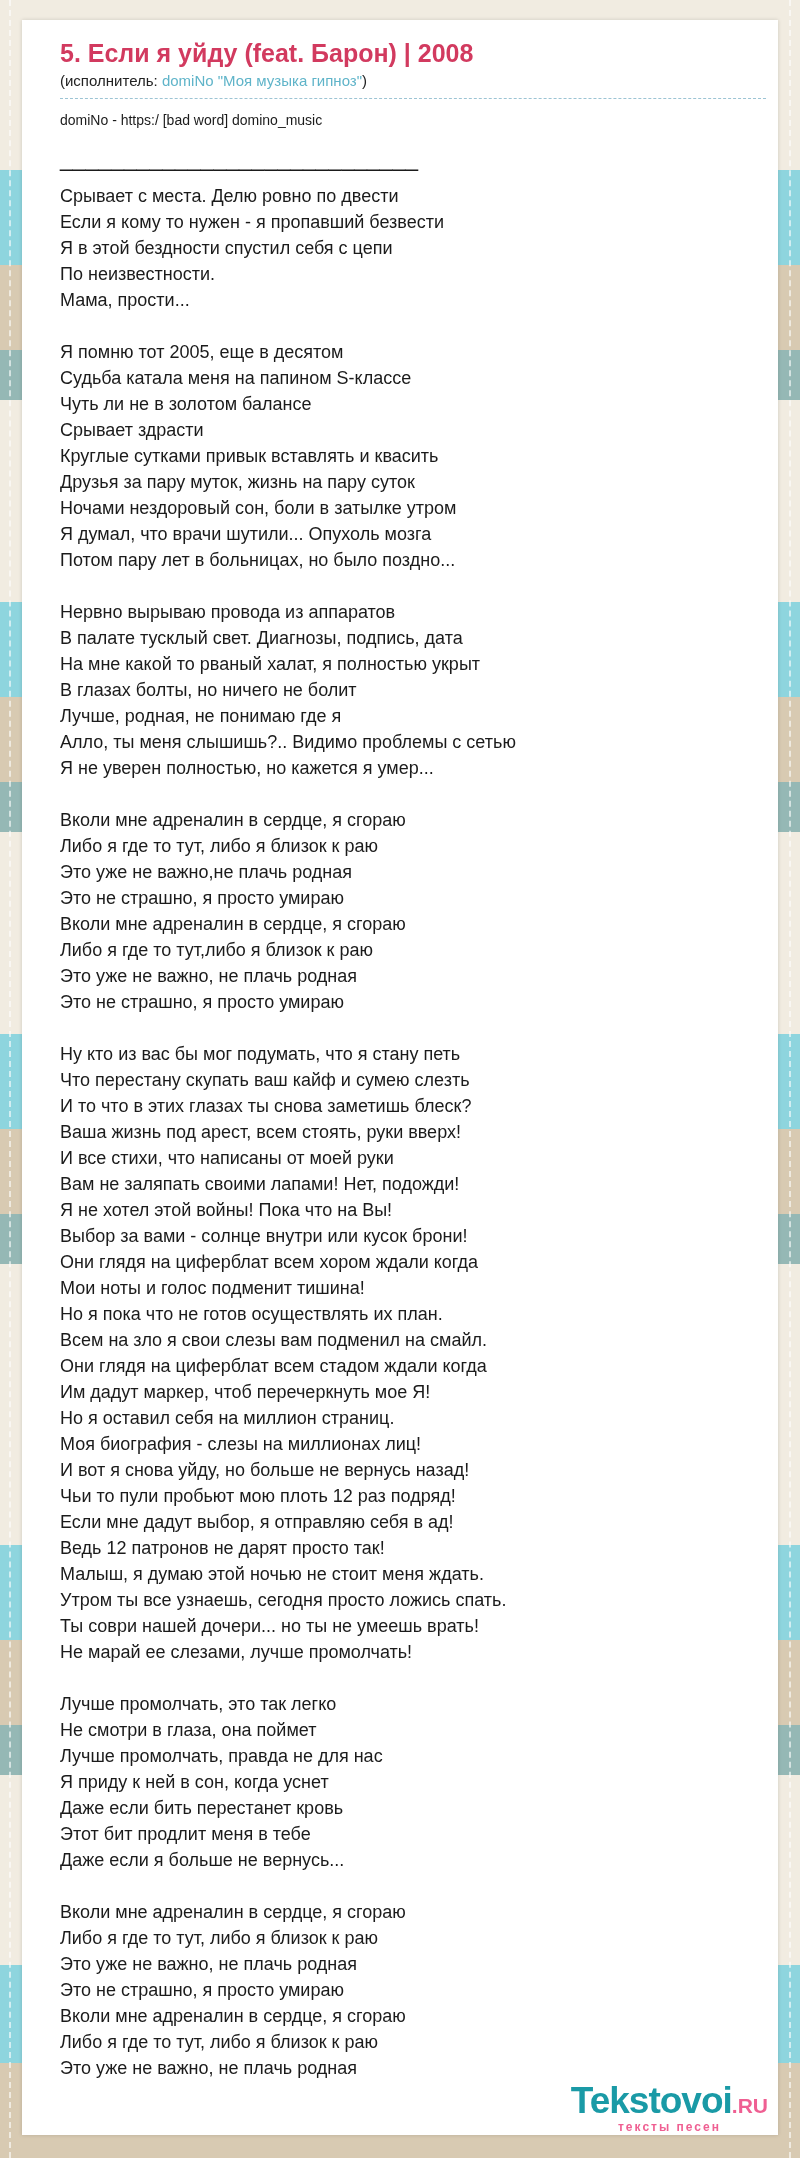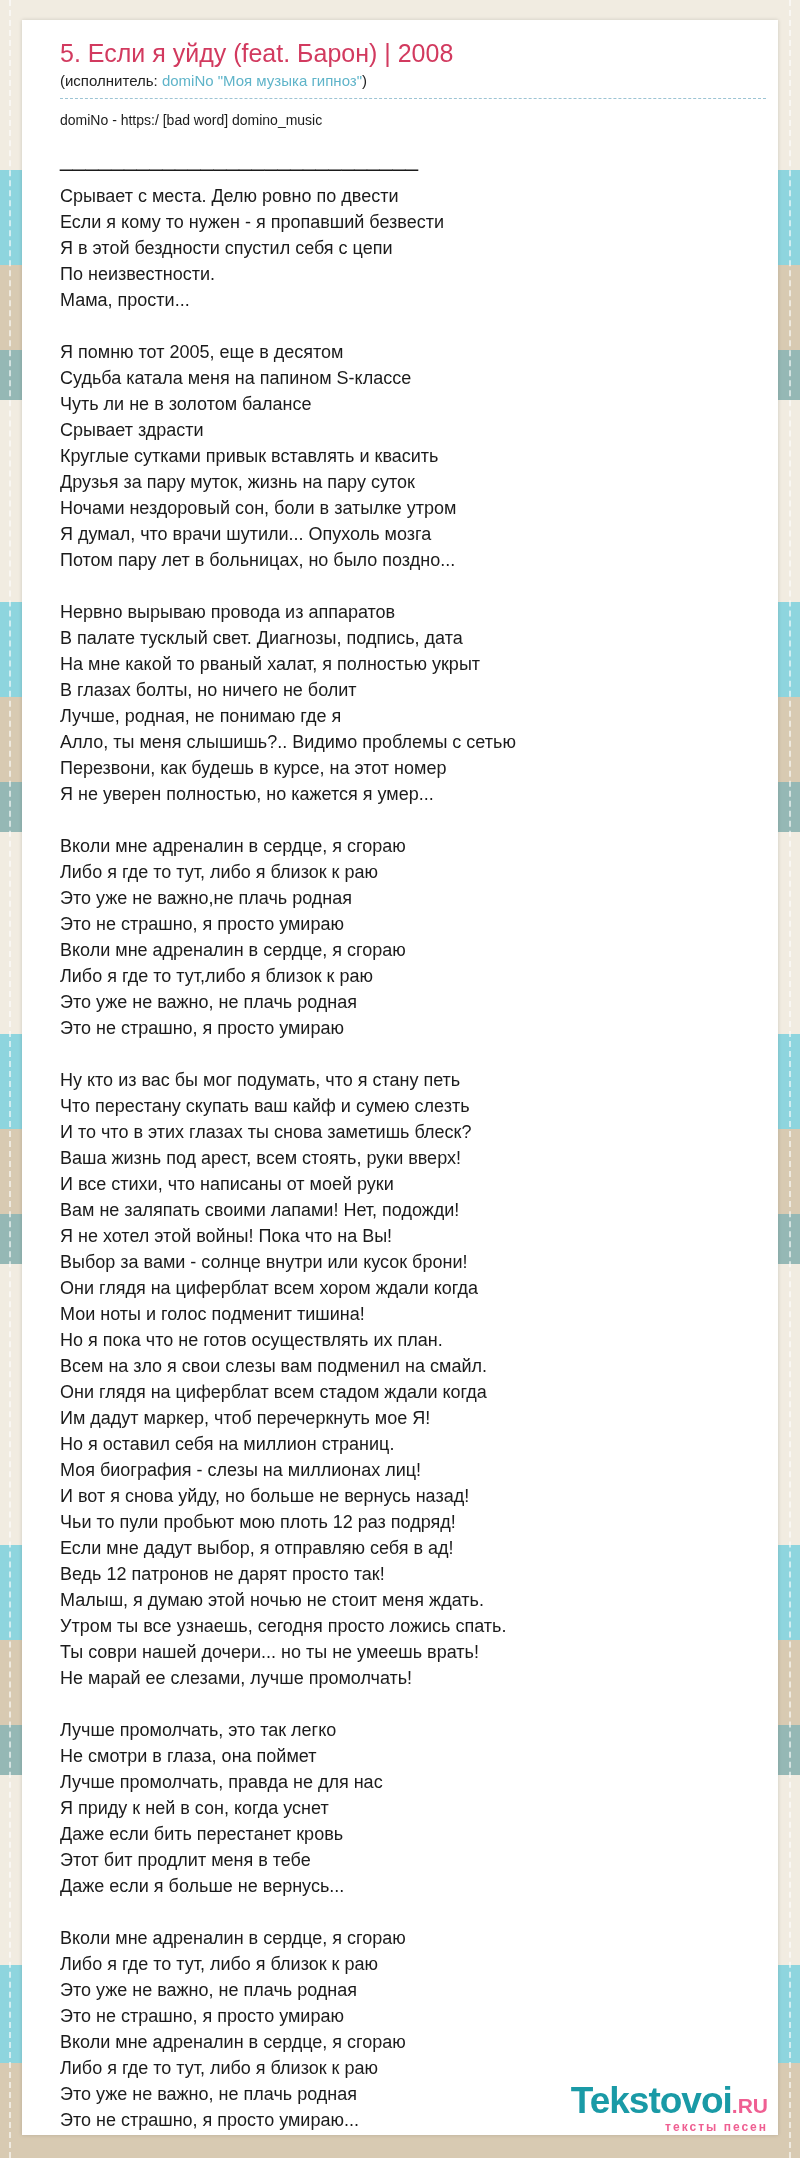--- a/index.html
+++ b/index.html
@@ -56,21 +56,21 @@
     box-sizing: border-box;
     background: #ffffff;
     box-shadow: 0 0 4px rgba(0,0,0,0.15);
     padding: 18px 20px 0 38px;
     overflow: hidden;
   }
   .title {
     margin: 0;
     font-size: 25px;
     line-height: 30px;
-    font-weight: normal;
+    font-weight: bold;
     color: #d23a5f;
   }
   .performer {
     margin-top: 3px;
     font-size: 15px;
     line-height: 19px;
     color: #222222;
   }
   .artist-link {
     color: #5fb4c9;
@@ -125,20 +125,21 @@
     font-size: 21px;
     font-weight: bold;
     color: #ef5f92;
   }
   .logo-tagline {
     margin-top: 2px;
     font-size: 12px;
     font-weight: bold;
     color: #ef5f92;
     letter-spacing: 2px;
+    text-align: center;
   }
 </style>
 </head>
 <body>
 
 <div class="page">
   <div class="bg"></div>
   <div class="stitch left"></div>
   <div class="stitch right"></div>
 
@@ -173,21 +174,20 @@
             <span class="lyric-line">Я думал, что врачи шутили... Опухоль мозга</span>
             <span class="lyric-line">Потом пару лет в больницах, но было поздно...</span>
           </p>
           <p class="stanza">
             <span class="lyric-line">Нервно вырываю провода из аппаратов</span>
             <span class="lyric-line">В палате тусклый свет. Диагнозы, подпись, дата</span>
             <span class="lyric-line">На мне какой то рваный халат, я полностью укрыт</span>
             <span class="lyric-line">В глазах болты, но ничего не болит</span>
             <span class="lyric-line">Лучше, родная, не понимаю где я</span>
             <span class="lyric-line">Алло, ты меня слышишь?.. Видимо проблемы с сетью</span>
-            <span class="lyric-line">Перезвони, как будешь в курсе, на этот номер</span>
             <span class="lyric-line">Я не уверен полностью, но кажется я умер...</span>
           </p>
           <p class="stanza">
             <span class="lyric-line">Вколи мне адреналин в сердце, я сгораю</span>
             <span class="lyric-line">Либо я где то тут, либо я близок к раю</span>
             <span class="lyric-line">Это уже не важно,не плачь родная</span>
             <span class="lyric-line">Это не страшно, я просто умираю</span>
             <span class="lyric-line">Вколи мне адреналин в сердце, я сгораю</span>
             <span class="lyric-line">Либо я где то тут,либо я близок к раю</span>
             <span class="lyric-line">Это уже не важно, не плачь родная</span>
@@ -229,21 +229,20 @@
             <span class="lyric-line">Даже если я больше не вернусь...</span>
           </p>
           <p class="stanza">
             <span class="lyric-line">Вколи мне адреналин в сердце, я сгораю</span>
             <span class="lyric-line">Либо я где то тут, либо я близок к раю</span>
             <span class="lyric-line">Это уже не важно, не плачь родная</span>
             <span class="lyric-line">Это не страшно, я просто умираю</span>
             <span class="lyric-line">Вколи мне адреналин в сердце, я сгораю</span>
             <span class="lyric-line">Либо я где то тут, либо я близок к раю</span>
             <span class="lyric-line">Это уже не важно, не плачь родная</span>
-            <span class="lyric-line">Это не страшно, я просто умираю...</span>
           </p>
         </div>
     </div>
 
     <div class="logo">
       <span class="logo-main">Tekstovoi</span><span class="logo-tld">.RU</span>
       <div class="logo-tagline">тексты песен</div>
     </div>
   </div>
 </div>

